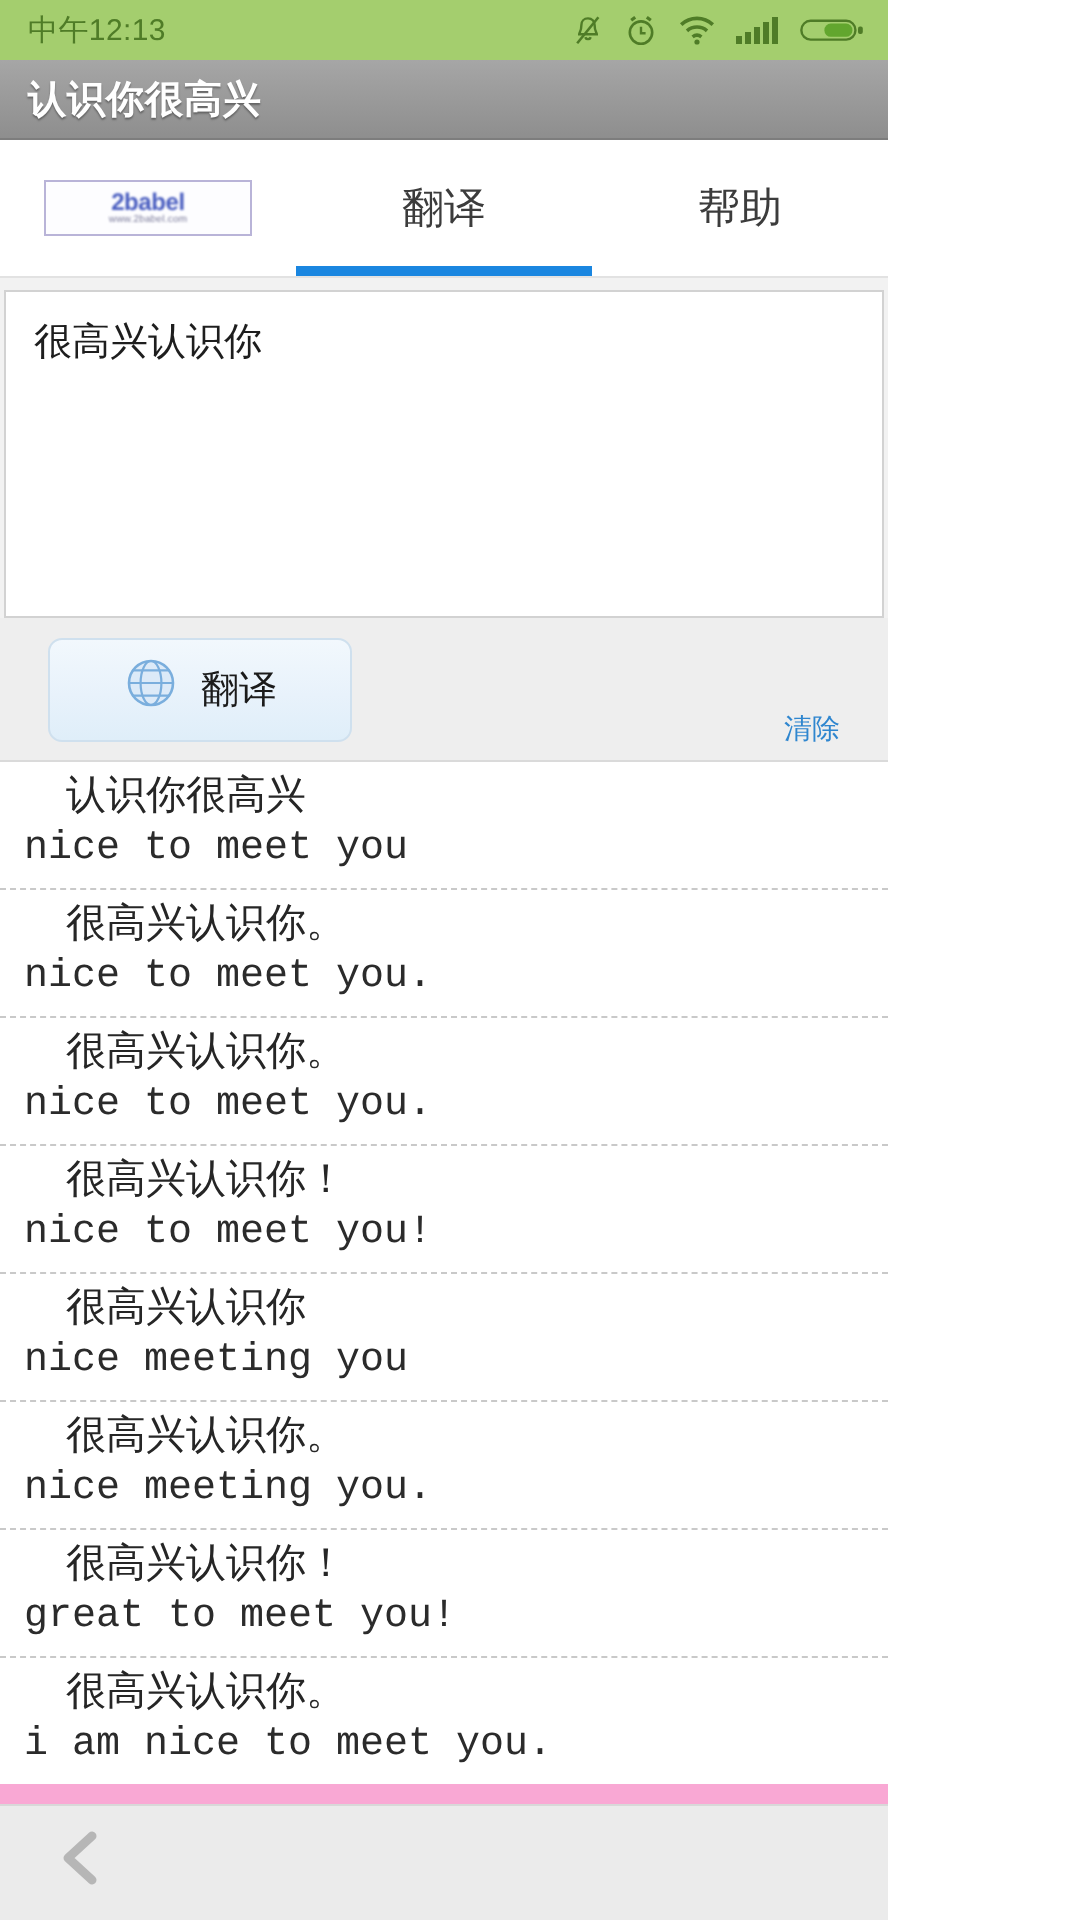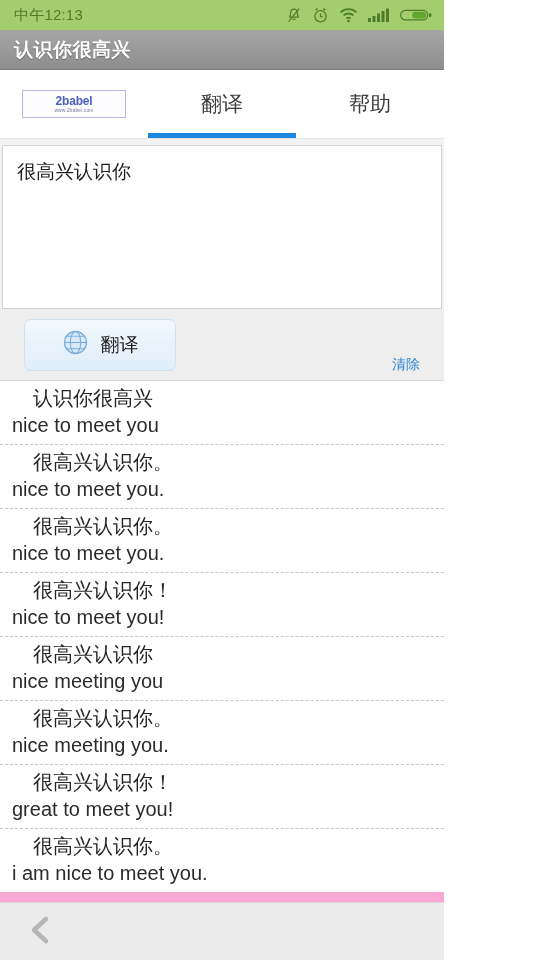--- a/index.html
+++ b/index.html
@@ -107,21 +107,21 @@
   .results { background: #ffffff; }
   .result-item { padding: 0 0 0 12px; border-bottom: 1px dashed #c9c9c9; }
   .result-item:last-child { border-bottom: none; }
   .res-zh {
     font-size: 20px; color: #262626; line-height: 1; padding: 7px 0 5px 0;
     font-family: "Liberation Sans", "DejaVu Sans", sans-serif;
     margin-left: 21px;
   }
   .res-en {
     font-size: 20px; color: #2b2b2b; line-height: 1; padding: 2px 2px 9px 0;
-    font-family: Liberation Sans, sans-serif;
+    font-family: Liberation Mono, monospace;
   }
 
   
   .navbar {
     position: absolute; left: 0; bottom: 0; width: 540px; height: 58px;
     background: #ebebeb; border-top: 1px solid #d8d8d8;
     display: flex; align-items: center; justify-content: space-between;
     padding: 0 24px;
   }
   .nav-btn { cursor: pointer; display: flex; align-items: center; }

